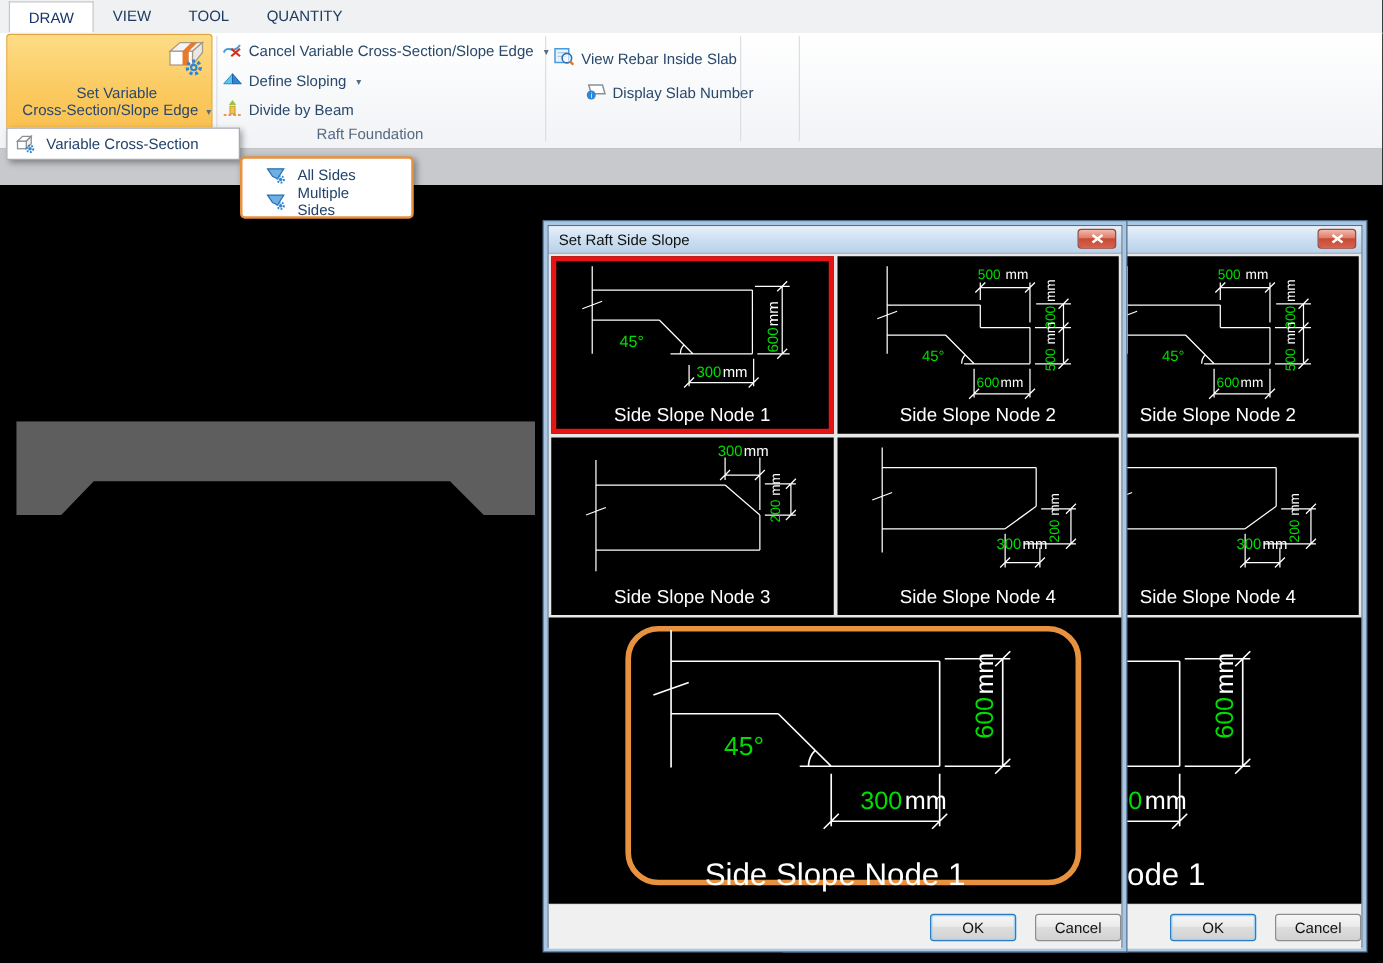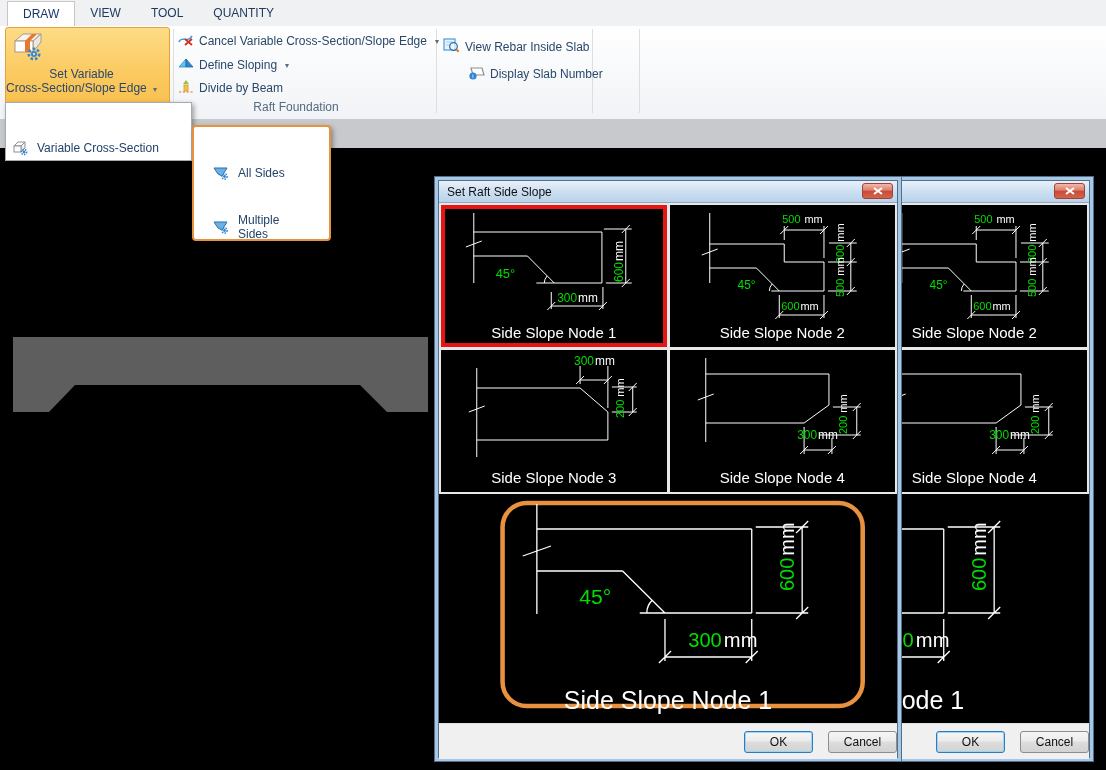--- a/index.html
+++ b/index.html
@@ -13,37 +13,37 @@
     border-bottom:1px solid #d2d5d9;display:flex;align-items:center;z-index:6;}
   .tab{height:24px;line-height:24px;padding:0 15px;font-size:12px;color:#1f3a60;cursor:default;}
   .tab.active{background:#fff;border:1px solid #c6c6c6;border-bottom:none;margin-left:7px;color:#16366b;}
   
   .ribbon{position:absolute;left:0;top:26px;width:100%;height:93px;
     background:linear-gradient(#ffffff,#f1f3f6);z-index:6;}
   .rsep{position:absolute;top:3px;height:84px;width:1px;background:#dcdee2;}
   .bigbtn{position:absolute;left:5px;top:1px;width:165px;height:92px;box-sizing:border-box;
     border:1px solid #e2a33c;border-radius:3px;
     background:linear-gradient(#fddc86,#fbc95f 52%,#f9bd49);
-    display:flex;flex-direction:column;align-items:flex-start;justify-content:flex-start;
+    display:flex;flex-direction:column;align-items:flex-end;justify-content:flex-start;
     font-size:12px;color:#29486b;cursor:default;}
   .bigbtn .bb-text{text-align:center;line-height:14px;margin-top:2px;}
   .smallbtn{position:absolute;display:flex;align-items:center;gap:5px;height:20px;
     font-size:12px;color:#29486b;white-space:nowrap;cursor:default;}
   .dd-arrow{font-size:8px;color:#5a6b80;margin-left:3px;}
   .group-label{position:absolute;left:178px;top:74px;width:236px;text-align:center;
     font-size:12px;color:#546a80;}
   
   .strip{position:absolute;left:0;top:119px;width:100%;height:29px;background:#c7c9cc;z-index:2;}
   .canvas{position:absolute;left:0;top:148px;width:1106px;height:622px;background:#000;z-index:1;}
   .raft-shape{position:absolute;left:13px;top:189px;}
   
   .menu{position:absolute;left:5px;top:102px;width:187px;box-sizing:border-box;background:#fff;
     border:1px solid #a6abb1;z-index:20;box-shadow:2px 2px 5px rgba(0,0,0,.35);padding:1px;}
   .menu-item{height:22px;display:flex;align-items:center;gap:8px;padding:0 5px;
-    font-size:12px;color:#23436a;box-sizing:border-box;cursor:default;margin-top:33px;}
+    font-size:12px;color:#23436a;box-sizing:border-box;cursor:default;}
   .menu-item.hl{background:linear-gradient(#fde8b0,#fbce67);border:1px solid #e7a23d;border-radius:2px;}
   .mi-icon{width:17px;height:16px;flex:0 0 17px;}
   .mi-arrow{margin-left:auto;font-size:8px;color:#333;}
   .submenu{position:absolute;left:192px;top:125px;width:139px;box-sizing:border-box;background:#fff;
     border:2px solid #e8913f;border-radius:4px;z-index:21;padding:2px 14px;
     box-shadow:2px 2px 5px rgba(0,0,0,.35);}
   .submenu .menu-item{height:21px;}
   
   .dialog{position:absolute;top:180px;width:460px;height:578px;box-sizing:border-box;
     background:#f0f0f0;border:1px solid #51708f;

